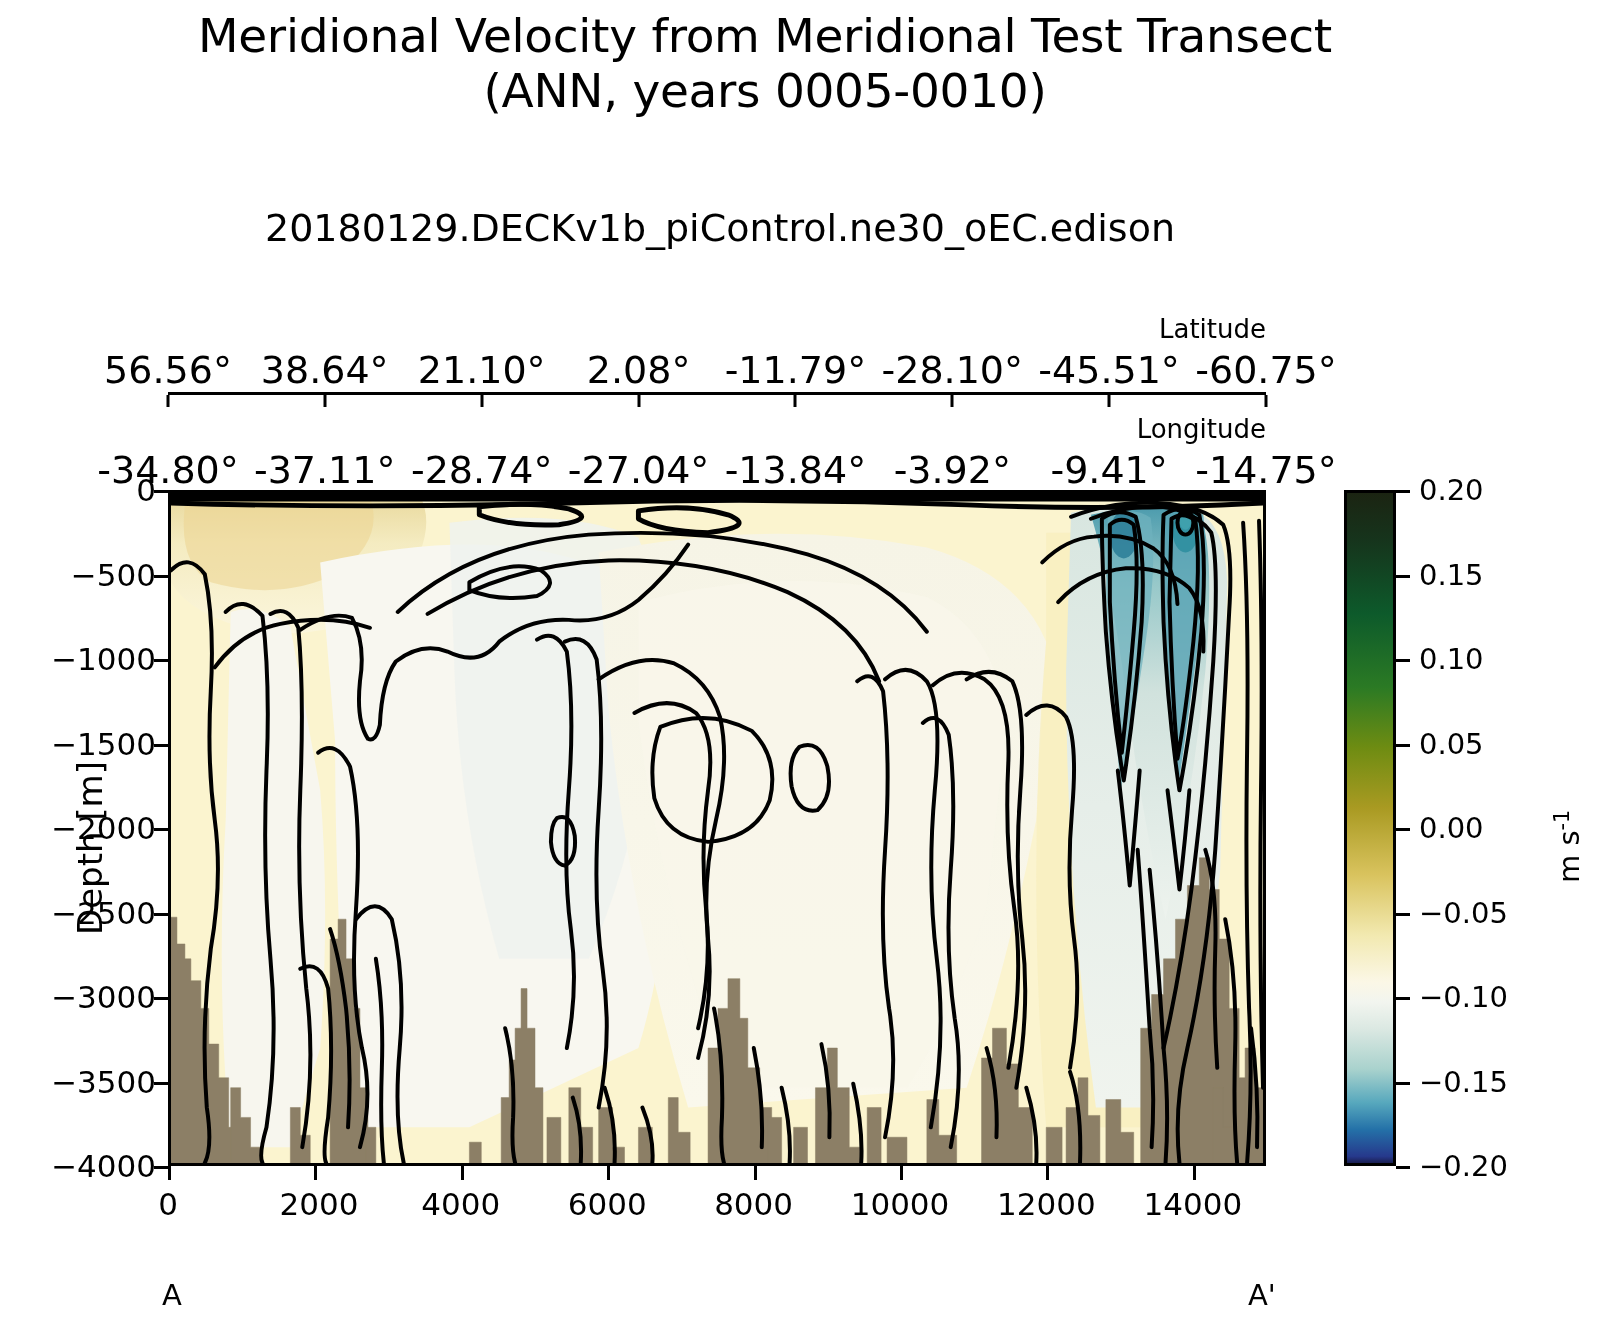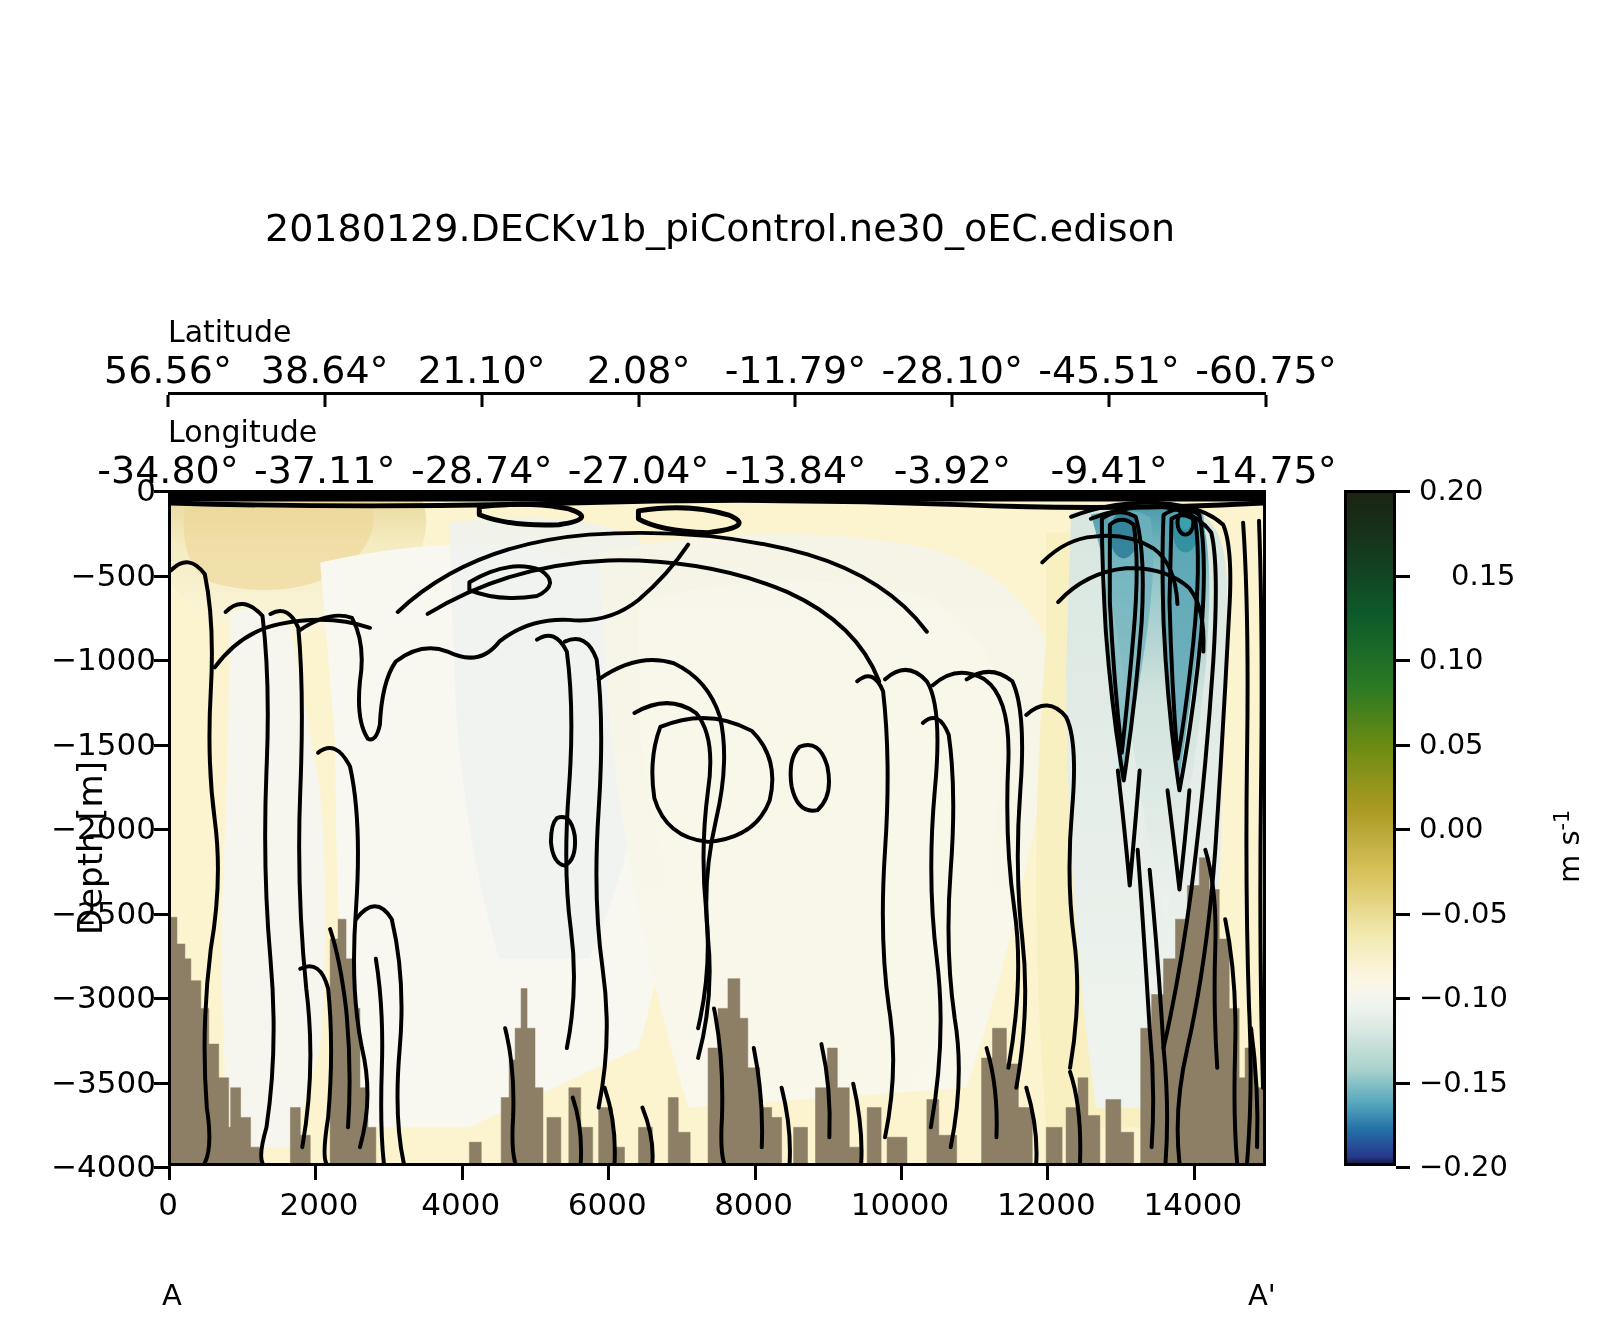--- a/index.html
+++ b/index.html
@@ -28,22 +28,22 @@
   #subtitle {
     position: absolute;
     left: 0; top: 206px; width: 1440px;
     text-align: center;
     font-size: 38px;
   }
 
   
   .topaxis-name {
     position: absolute;
-    text-align: left;
-    font-size: 30px;
+    text-align: right;
+    font-size: 26px;
   }
   .topaxis-ticklabels {
     position: absolute;
     left: 168px; width: 1098px;
     height: 34px;
   }
   .topaxis-ticklabels span {
     position: absolute;
     transform: translateX(-50%);
     font-size: 38px;
@@ -176,20 +176,22 @@
     text-align: center;
     font-size: 29px;
   }
   #cbar-unit sup { font-size: 0.72em; }
 </style>
 </head>
 <body>
 
 <div class="fig">
 
+  <div id="title">Meridional Velocity from Meridional Test Transect
+(ANN, years 0005-0010)</div>
   <div id="subtitle">20180129.DECKv1b_piControl.ne30_oEC.edison</div>
 
   <div class="topaxis-name" id="lat-name" style="left:168px; top:314px; width:1098px;">Latitude</div>
   <div class="topaxis-ticklabels" id="lat-ticklabels" style="top:348px;">
       <span style="left: 0px;">56.56°</span>
       <span style="left: 156.685px;">38.64°</span>
       <span style="left: 313.699px;">21.10°</span>
       <span style="left: 470.603px;">2.08°</span>
       <span style="left: 627.397px;">-11.79°</span>
       <span style="left: 784.301px;">-28.10°</span>
@@ -433,21 +435,21 @@
       <div class="cbtick" style="top: 659px;"></div>
       <div class="cbtick" style="top: 743.5px;"></div>
       <div class="cbtick" style="top: 828px;"></div>
       <div class="cbtick" style="top: 912.5px;"></div>
       <div class="cbtick" style="top: 997px;"></div>
       <div class="cbtick" style="top: 1081.5px;"></div>
       <div class="cbtick" style="top: 1166px;"></div>
     </div>
   <div id="cblabels">
       <div class="cblabel-txt" style="top: 490px;">0.20</div>
-      <div class="cblabel-txt" style="top: 574.5px; margin-left: 32px;">0.15</div>
+      <div class="cblabel-txt" style="top: 574.5px;">0.15</div>
       <div class="cblabel-txt" style="top: 659px;">0.10</div>
       <div class="cblabel-txt" style="top: 743.5px;">0.05</div>
       <div class="cblabel-txt" style="top: 828px;">0.00</div>
       <div class="cblabel-txt" style="top: 912.5px;">−0.05</div>
       <div class="cblabel-txt" style="top: 997px; text-align: center;">−0.10</div>
       <div class="cblabel-txt" style="top: 1081.5px;">−0.15</div>
       <div class="cblabel-txt" style="top: 1166px;">−0.20</div>
     </div>
   <div id="cbar-unit"><span>m s</span><sup>-1</sup></div>
 

